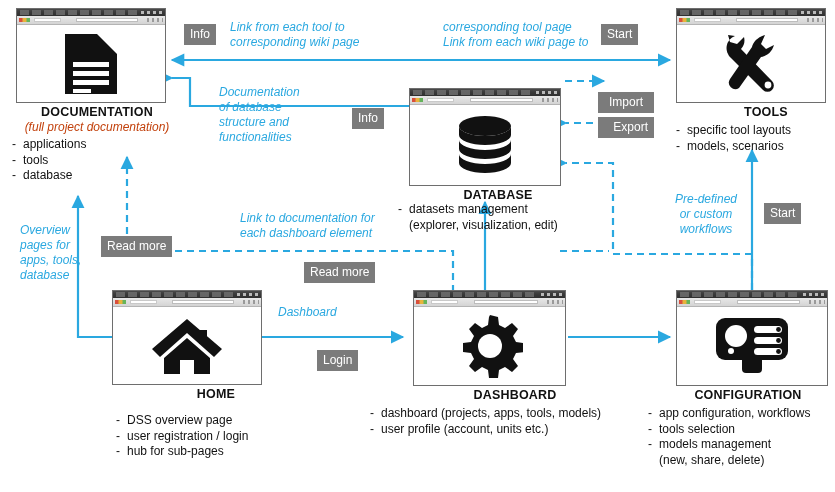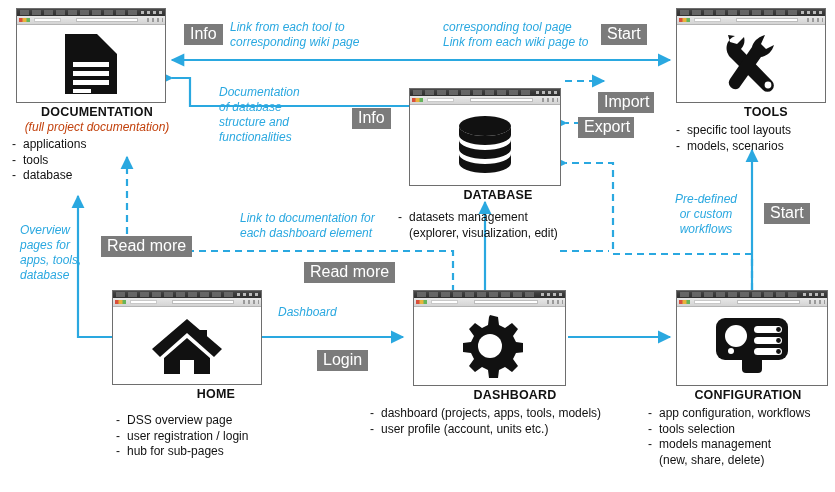--- a/index.html
+++ b/index.html
@@ -116,21 +116,21 @@
     content:"-";
     position:absolute;left:0;top:0;
   }
   .cap ul li.cont{padding-left:11px;}
 
   
   .chip{
     position:absolute;
     background:#7b7b7b;
     color:#ffffff;
-    font-size:16px;
+    font-size:12px;
     line-height:16px;
     padding:2px 6px 3px 6px;
     white-space:nowrap;
     text-align:center;
   }
 
   
   .ann{
     position:absolute;
     color:#2aa8e0;
@@ -270,21 +270,21 @@
             <ellipse cx="29" cy="12" rx="26" ry="10"></ellipse>
             <path d="M3,12 v9 a26,10 0 0 0 52,0 v-9 a26,10 0 0 1 -52,0 z"></path>
             <path d="M3,26 v9 a26,10 0 0 0 52,0 v-9 a26,10 0 0 1 -52,0 z"></path>
             <path d="M3,40 v9 a26,10 0 0 0 52,0 v-9 a26,10 0 0 1 -52,0 z"></path>
           </g>
         </svg>
       </div>
     </div>
     <div class="cap" style="left:398px;top:188px;width:200px;">
       <div class="ttl">DATABASE</div>
-      <ul style="margin-top:8px;">
+      <ul style="margin-top:0;">
         <li class="dash">datasets management</li>
         <li class="cont">(explorer, visualization, edit)</li>
       </ul>
     </div>
   </div>
 
   <div class="node">
     <div class="win" style="left:112px;top:290px;width:150px;height:95px;">
       <div class="bar">
         <div class="tabs"></div>
@@ -385,21 +385,21 @@
         <li class="dash">models management</li>
         <li class="cont">(new, share, delete)</li>
       </ul>
     </div>
   </div>
 
   <div class="chip" style="left:184px;top:24px;">Info</div>
   <div class="chip" style="left:601px;top:24px;">Start</div>
   <div class="chip" style="left:352px;top:108px;">Info</div>
   <div class="chip" style="left:598px;top:92px;width:44px;">Import</div>
-  <div class="chip" style="left:578px;top:117px;width:44px;">Export</div>
+  <div class="chip" style="left:598px;top:117px;width:44px;text-align:right;">Export</div>
   <div class="chip" style="left:764px;top:203px;">Start</div>
   <div class="chip" style="left:101px;top:236px;">Read more</div>
   <div class="chip" style="left:304px;top:262px;">Read more</div>
   <div class="chip" style="left:317px;top:350px;">Login</div>
 
   <div class="ann" style="left:230px;top:20px;">
     <div>Link from each tool to</div>
     <div>corresponding wiki page</div>
   </div>
 

